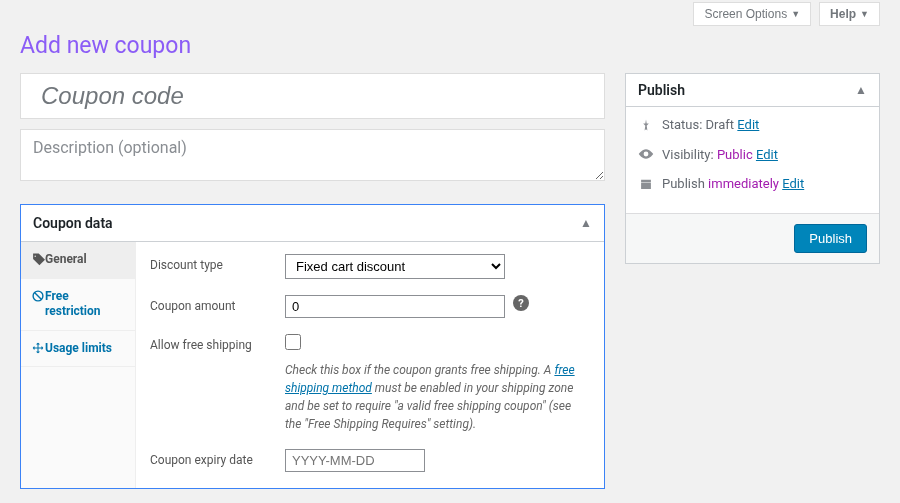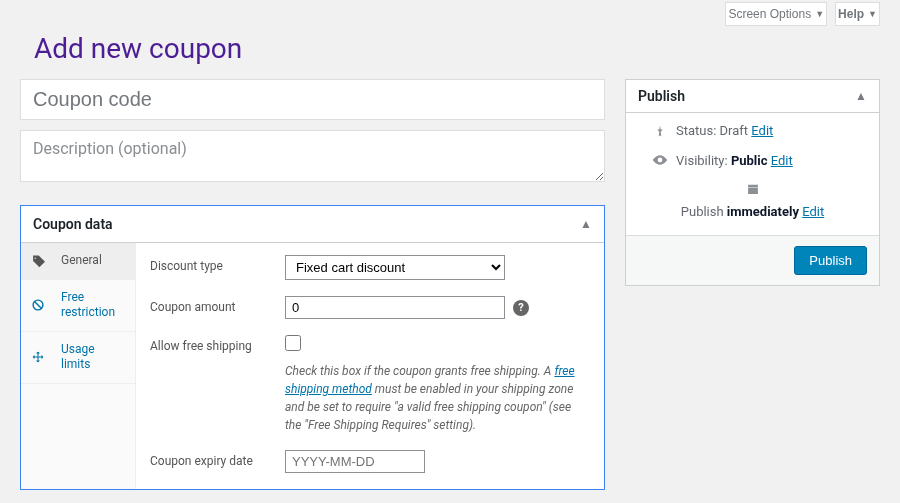--- a/index.html
+++ b/index.html
@@ -1,57 +1,57 @@
 <!DOCTYPE html>
 <html><head>
 <meta charset="utf-8">
 <style>
 * { box-sizing: border-box; margin: 0; padding: 0; }
 body { font-family: -apple-system, BlinkMacSystemFont, "Segoe UI", Roboto, sans-serif; font-size: 13px; color: #444; background: #f1f1f1; padding: 0 20px 20px 20px; width: 900px; }
 .top-controls { display: flex; justify-content: flex-end; gap: 0; padding-top: 2px; }
-.top-btn { background: #fff; border: 1px solid #ddd; padding: 4px 2px; font-size: 12px; color: #72777c; cursor: pointer; display: flex; align-items: center; gap: 4px; justify-content: space-between; }
+.top-btn { background: #fff; border: 1px solid #ddd; padding: 4px 10px; font-size: 12px; color: #72777c; cursor: pointer; display: flex; align-items: center; gap: 4px; justify-content: space-between; }
 .top-btn + .top-btn { margin-left: 8px; font-weight: bold; }
 .tri { font-size: 9px; color: #72777c; }
-h1.page-title { font-size: 28px; font-weight: 400; color: #4c1d95; margin: 6px 14px 14px; }
+h1.page-title { font-size: 23px; font-weight: 400; color: #8b5cf6; margin: 6px 0 14px; }
 .main-layout { display: flex; gap: 20px; align-items: flex-start; }
 .left-col { flex: 1; }
 .right-col { width: 255px; }
-.title-input { width: 100%; font-size: 20px; padding: 8px 12px; border: 1px solid #ddd; background: #fff; color: #555; }
+.title-input { width: 100%; font-size: 24px; padding: 8px 20px; border: 1px solid #ddd; background: #fff; color: #555; font-style: italic; }
 .title-input::placeholder { color: #72777c; }
 .desc-area { width: 100%; height: 52px; margin-top: 10px; padding: 8px 12px; border: 1px solid #ddd; background: #fff; font-family: inherit; font-size: 16px; color: #555; resize: vertical; }
 .desc-area::placeholder { color: #8a8e93; }
 .postbox { background: #fff; border: 1px solid #3b82f6; margin-top: 20px; }
 .postbox-header { display: flex; justify-content: space-between; align-items: center; padding: 10px 12px; border-bottom: 1px solid #ccd0d4; }
 .postbox-header h2 { font-size: 14px; font-weight: 600; color: #1d2327; }
 .toggle-arrow { color: #787c82; font-size: 12px; cursor: pointer; }
 .coupon-body { display: flex; }
 .tabs { width: 115px; background: #fafafa; border-right: 1px solid #eee; }
-.tab { display: flex; align-items: center; gap: 16px; padding: 10px 10px; font-size: 12px; cursor: pointer; color: #0073aa; border-bottom: 1px solid #eee; line-height: 1.3; }
+.tab { display: flex; gap: 0; padding: 10px 10px; font-size: 12px; cursor: pointer; color: #0073aa; border-bottom: 1px solid #eee; line-height: 1.3; font-weight: bold; }
 .tab.active { background: #eee; color: #555; }
 .tab.active .tab-icon { color: #555; }
 .tab-icon { width: 14px; display: inline-flex; justify-content: center; color: #0073aa; }
 .fields { flex: 1; padding: 12px 14px; }
 .field-row { display: flex; align-items: flex-start; margin-bottom: 16px; }
 .field-label { width: 135px; font-size: 12px; color: #555; padding-top: 4px; }
-.field-ctrl { flex: 1; display: flex; align-items: center; gap: 8px; }
+.field-ctrl { flex: 1; display: flex; align-items: flex-start; gap: 8px; }
 .field-ctrl select { width: 220px; padding: 3px 6px; border: 1px solid #8c8f94; font-size: 13px; background: #fff; }
 .field-ctrl input[type="text"] { width: 220px; padding: 3px 6px; border: 1px solid #8c8f94; font-size: 13px; background: #fff; }
 .help-icon { width: 16px; height: 16px; border-radius: 50%; background: #666; color: #fff; display: inline-flex; align-items: center; justify-content: center; font-size: 11px; font-weight: bold; cursor: help; }
 .shipping-block { flex: 1; }
 .ship-desc { margin-top: 8px; font-size: 12px; font-style: italic; color: #666; line-height: 1.5; max-width: 290px; }
 .ship-desc a { color: #0073aa; text-decoration: underline; }
 input[type="checkbox"] { width: 16px; height: 16px; }
 .publish-box { background: #fff; border: 1px solid #ccd0d4; }
 .publish-box .postbox-header { padding: 8px 12px; }
-.publish-body { padding: 10px 26px; }
+.publish-body { padding: 10px 12px; }
 .pub-row { display: flex; align-items: center; gap: 8px; font-size: 13px; color: #646970; margin-bottom: 14px; }
-.pub-row:last-child { margin-bottom: 6px; flex-direction: column; }
+.pub-row:last-child { margin-bottom: 12px; }
 .pub-icon { width: 16px; display: inline-flex; justify-content: center; color: #8c8f94; }
 .pub-row a { color: #0073aa; text-decoration: underline; cursor: pointer; }
-.pub-row b { color: #0f172a; font-weight: 700; }
+.pub-row b { color: #a21caf; font-weight: 400; }
 .publish-footer { background: #f6f7f7; border-top: 1px solid #dcdcde; padding: 10px 12px; display: flex; justify-content: flex-end; }
 .btn-primary { background: #0085ba; border: 1px solid #006799; color: #fff; padding: 6px 14px; font-size: 13px; cursor: pointer; border-radius: 3px; }
 </style>
 </head>
 <body>
 
 <div class="top-controls">
   <button class="top-btn">
     <span>Screen Options</span>
     <span class="tri">▼</span>

